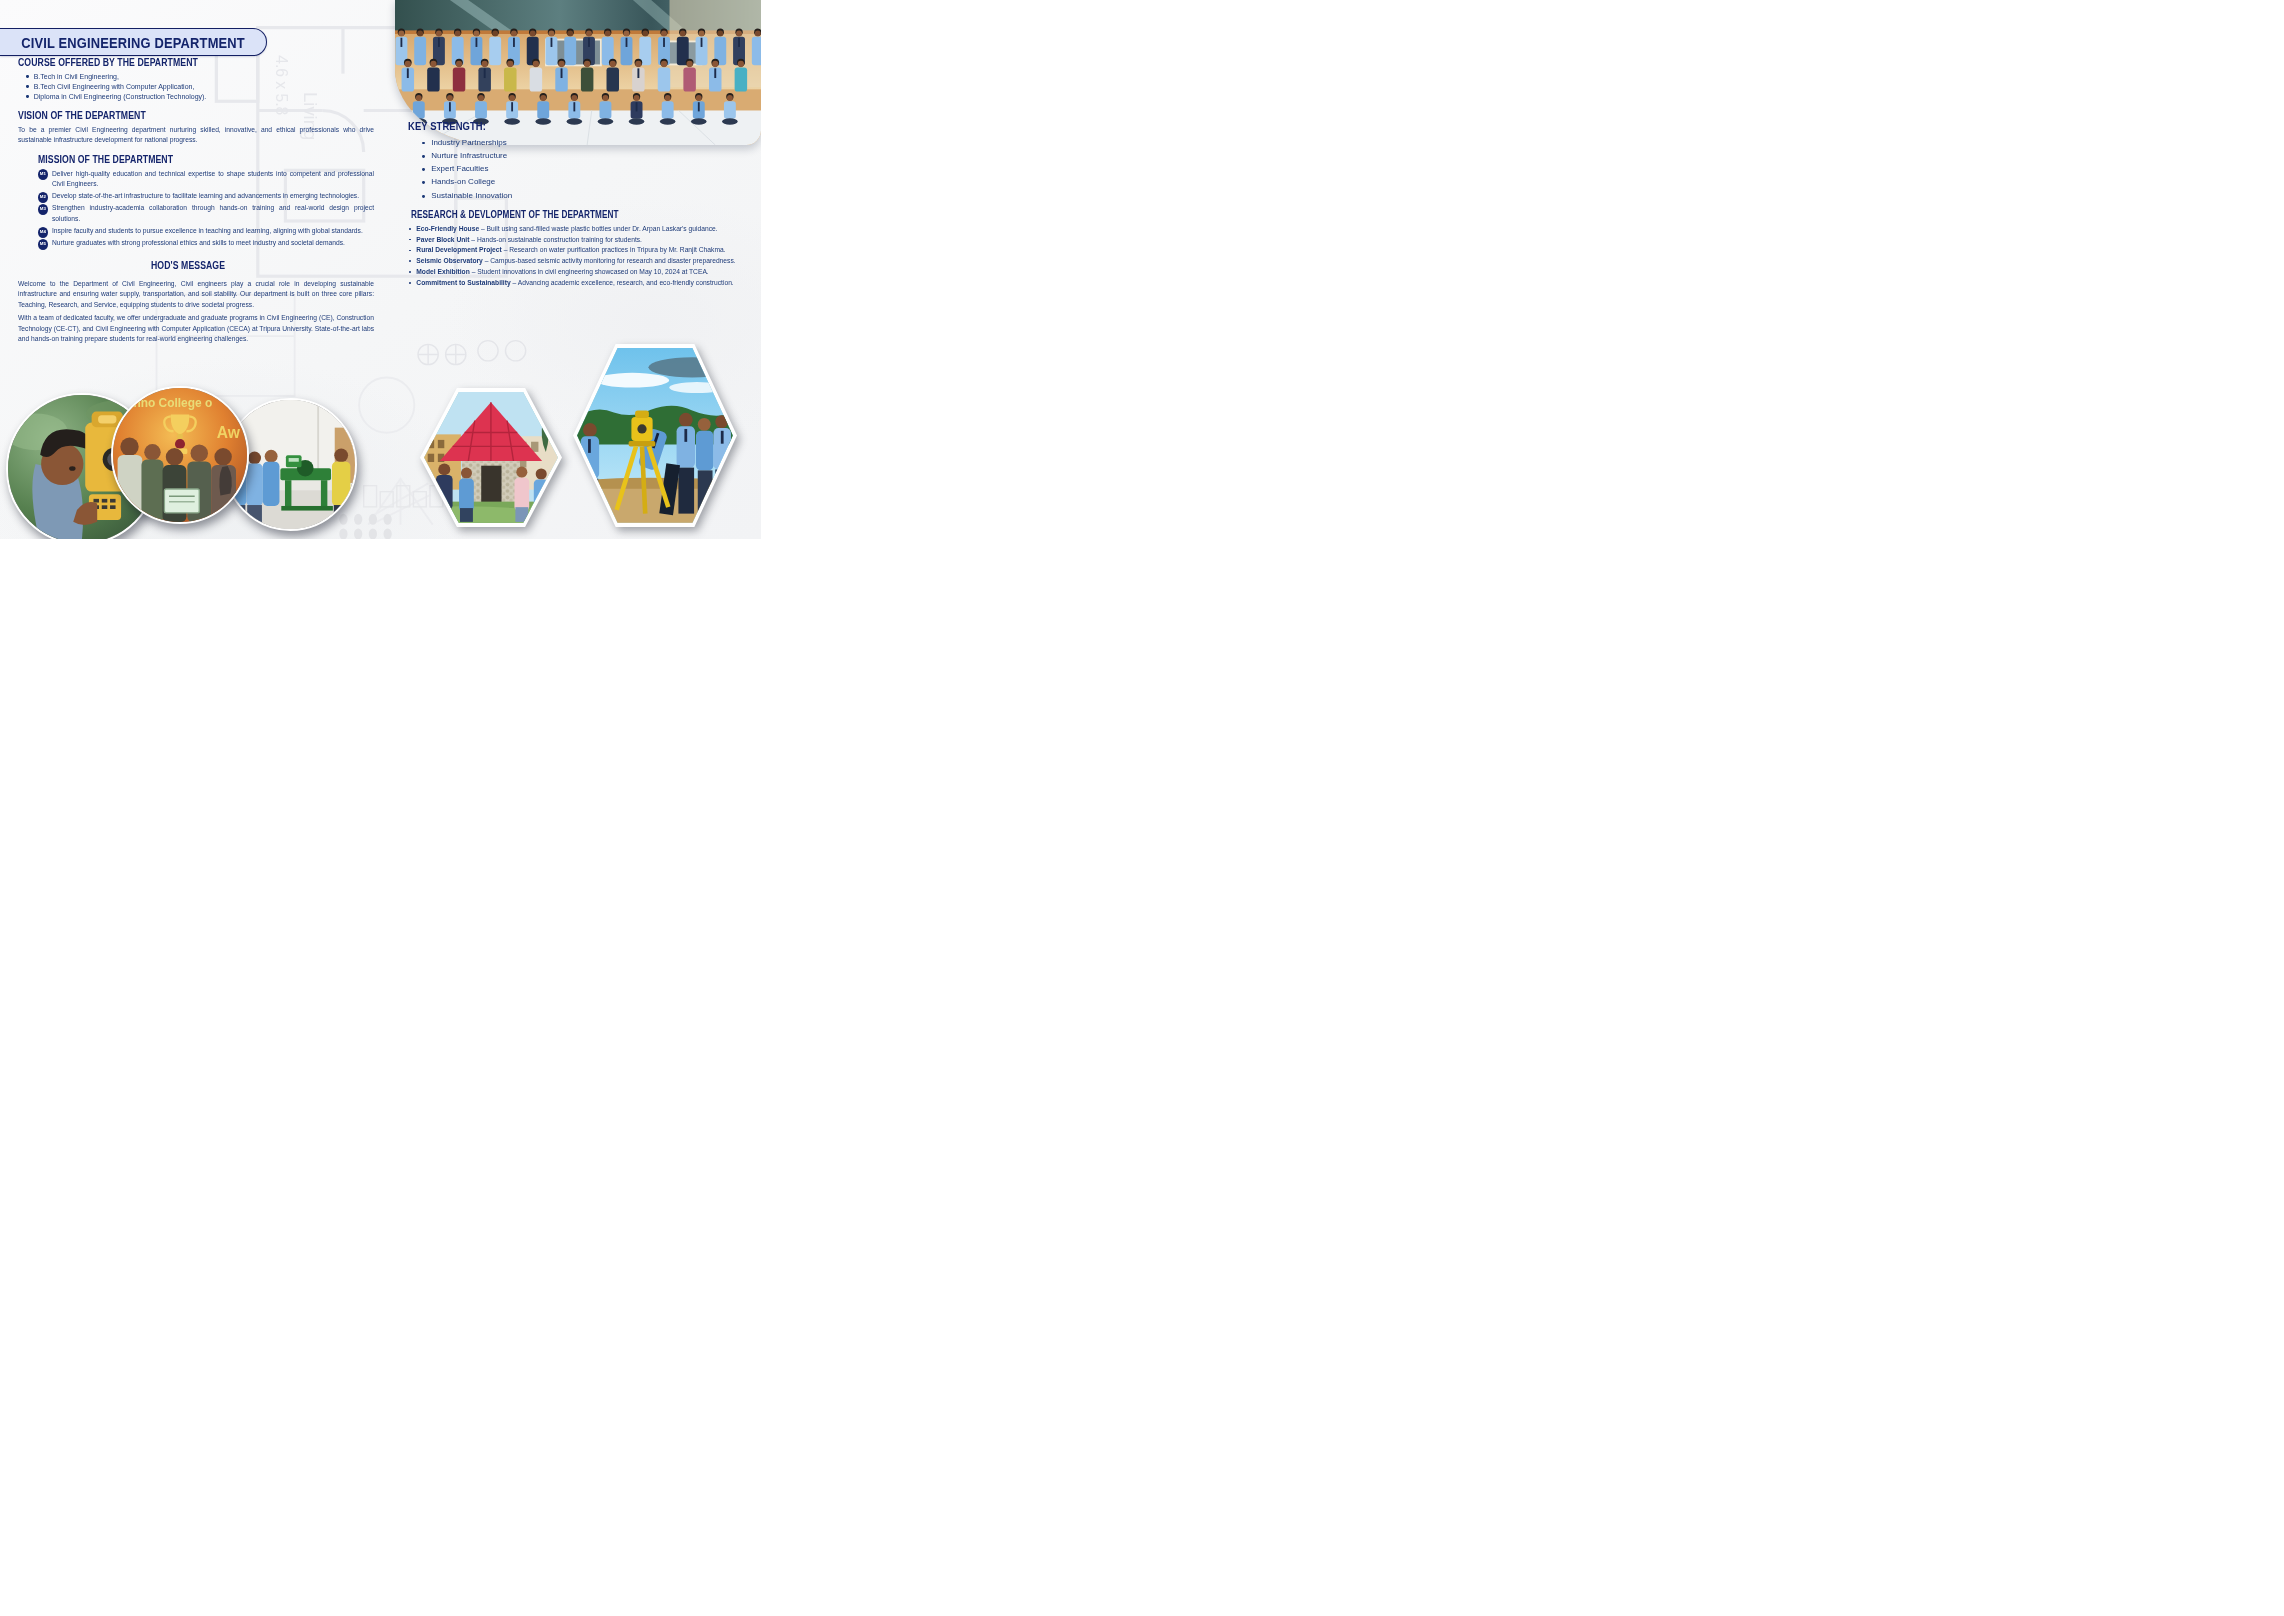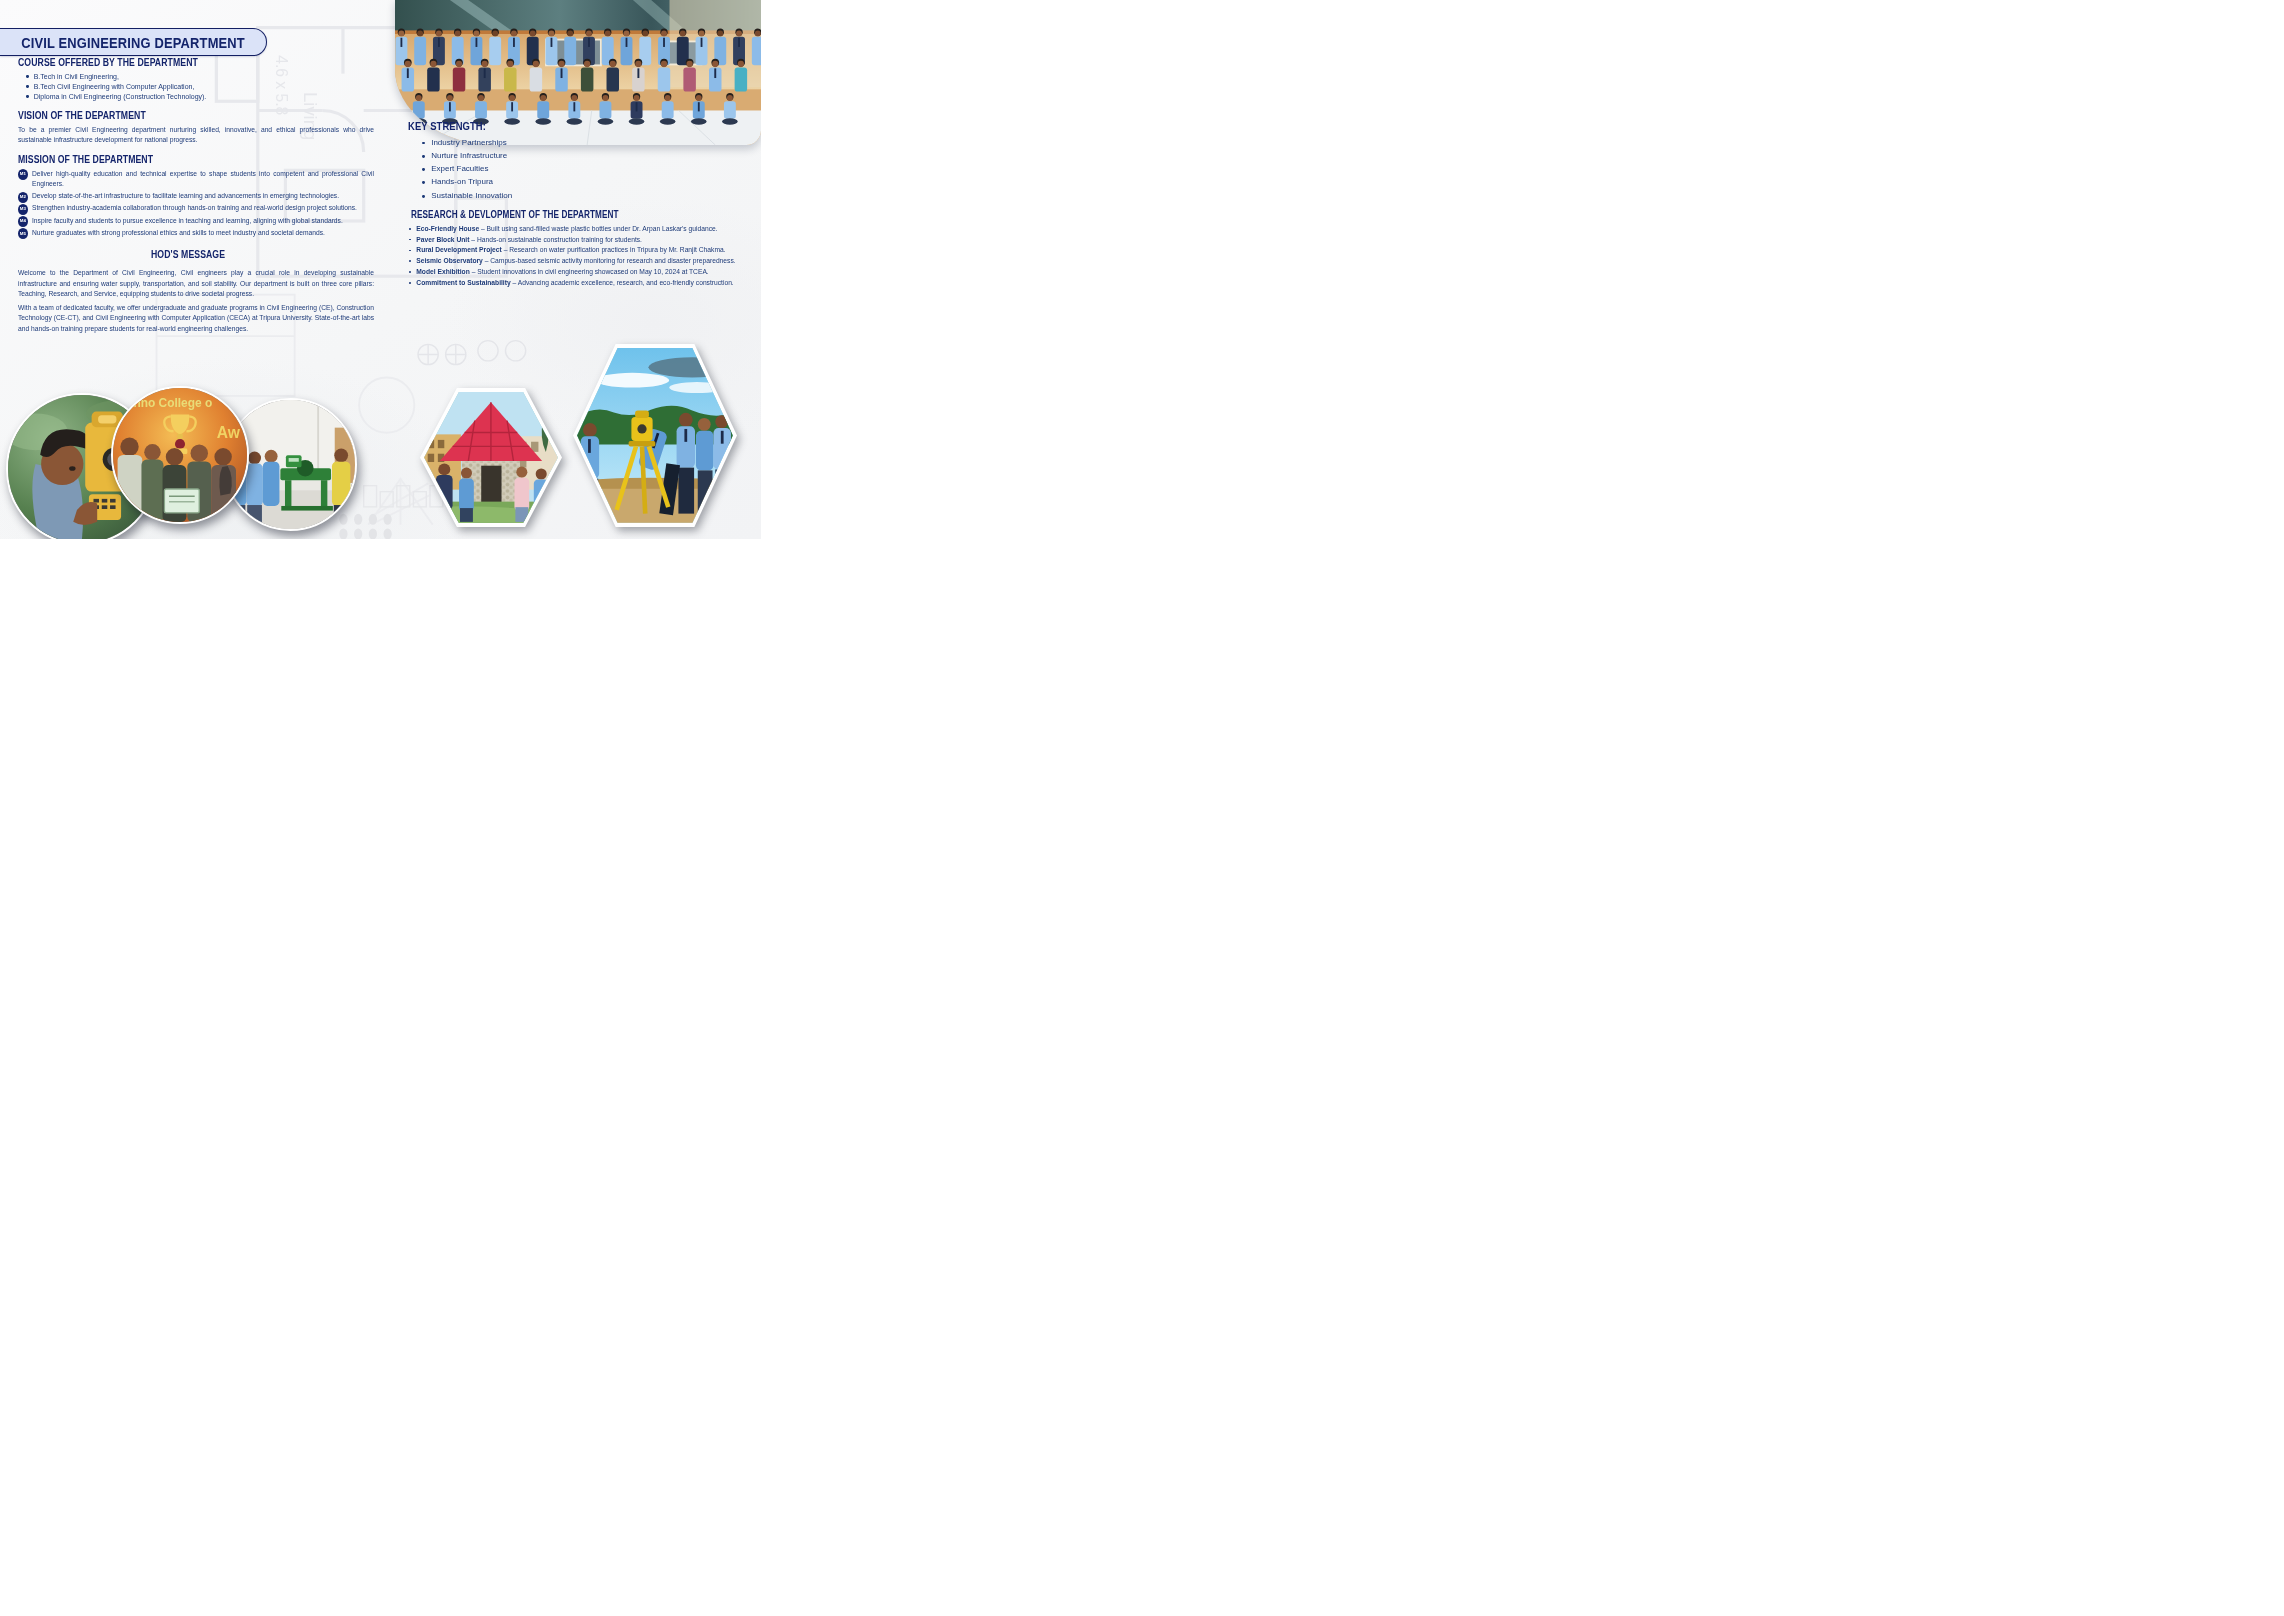--- a/index.html
+++ b/index.html
@@ -28,21 +28,21 @@
   .banner .t{font-size:15px; font-weight:bold; color:#14246b; letter-spacing:0.2px;}
 
   
   .left-col{position:absolute; left:18px; top:56px; width:356px;}
   h2.sec{font-size:10.6px; font-weight:bold; color:#14246b; margin:0 0 3.7px 0; letter-spacing:0.1px;}
   .courses ul{list-style:none; margin:0.9px 0 0 0; padding:0 0 0 8.3px;}
   .courses li{position:relative; padding-left:7.4px; font-size:7px; line-height:10px; color:#1d3a78;}
   .courses li .dot{position:absolute; left:0; top:3.7px; width:2.3px; height:2.3px; border-radius:50%; background:#1d3a78;}
   .para{font-size:6.7px; line-height:10.4px; text-align:justify; margin:0;}
   .vision{margin-top:7.4px;}
-  .mission{margin-top:7.4px;}
+  .mission{margin-top:7.4px;margin-left:20px;}
   .m-item{position:relative; padding-left:14px; margin-bottom:1.8px; font-size:6.7px; line-height:10.4px; text-align:justify;}
   .m-badge{
     position:absolute; left:0; top:0.5px; width:10px; height:11px; border-radius:50%;
     background:#14246b; color:#ffffff; font-size:4.4px; font-weight:bold;
     display:flex; align-items:center; justify-content:center; letter-spacing:0.1px;
   }
   .hod{margin-top:10px;}
   .hod h2{margin-bottom:8px;text-align:center;}
   .hod .para{margin-bottom:3.2px;}
 
@@ -493,21 +493,21 @@
     </svg>
   </div>
 
   <div class="right-col">
     <div class="ks">
       <h2 class="sec"><span class="cond">KEY STRENGTH:</span></h2>
       <ul>
         <li><span class="dot"></span><span>Industry Partnerships</span></li>
         <li><span class="dot"></span><span>Nurture Infrastructure</span></li>
         <li><span class="dot"></span><span>Expert Faculties</span></li>
-        <li><span class="dot"></span><span>Hands-on Tripura</span></li>
+        <li><span class="dot"></span><span>Hands-on College</span></li>
         <li><span class="dot"></span><span>Sustainable Innovation</span></li>
       </ul>
     </div>
 
     <div class="research">
       <h2 class="sec"><span class="cond">RESEARCH &amp; DEVLOPMENT OF THE DEPARTMENT</span></h2>
       <ul>
         <li><span class="dot"></span><span class="ri-lead">Eco-Friendly House</span> <span>– Built using sand-filled waste plastic bottles under Dr. Arpan Laskar's guidance.</span></li>
         <li><span class="dot"></span><span class="ri-lead">Paver Block Unit</span> <span>– Hands-on sustainable construction training for students.</span></li>
         <li><span class="dot"></span><span class="ri-lead">Rural Development Project</span> <span>– Research on water purification practices in Tripura by Mr. Ranjit Chakma.</span></li>

